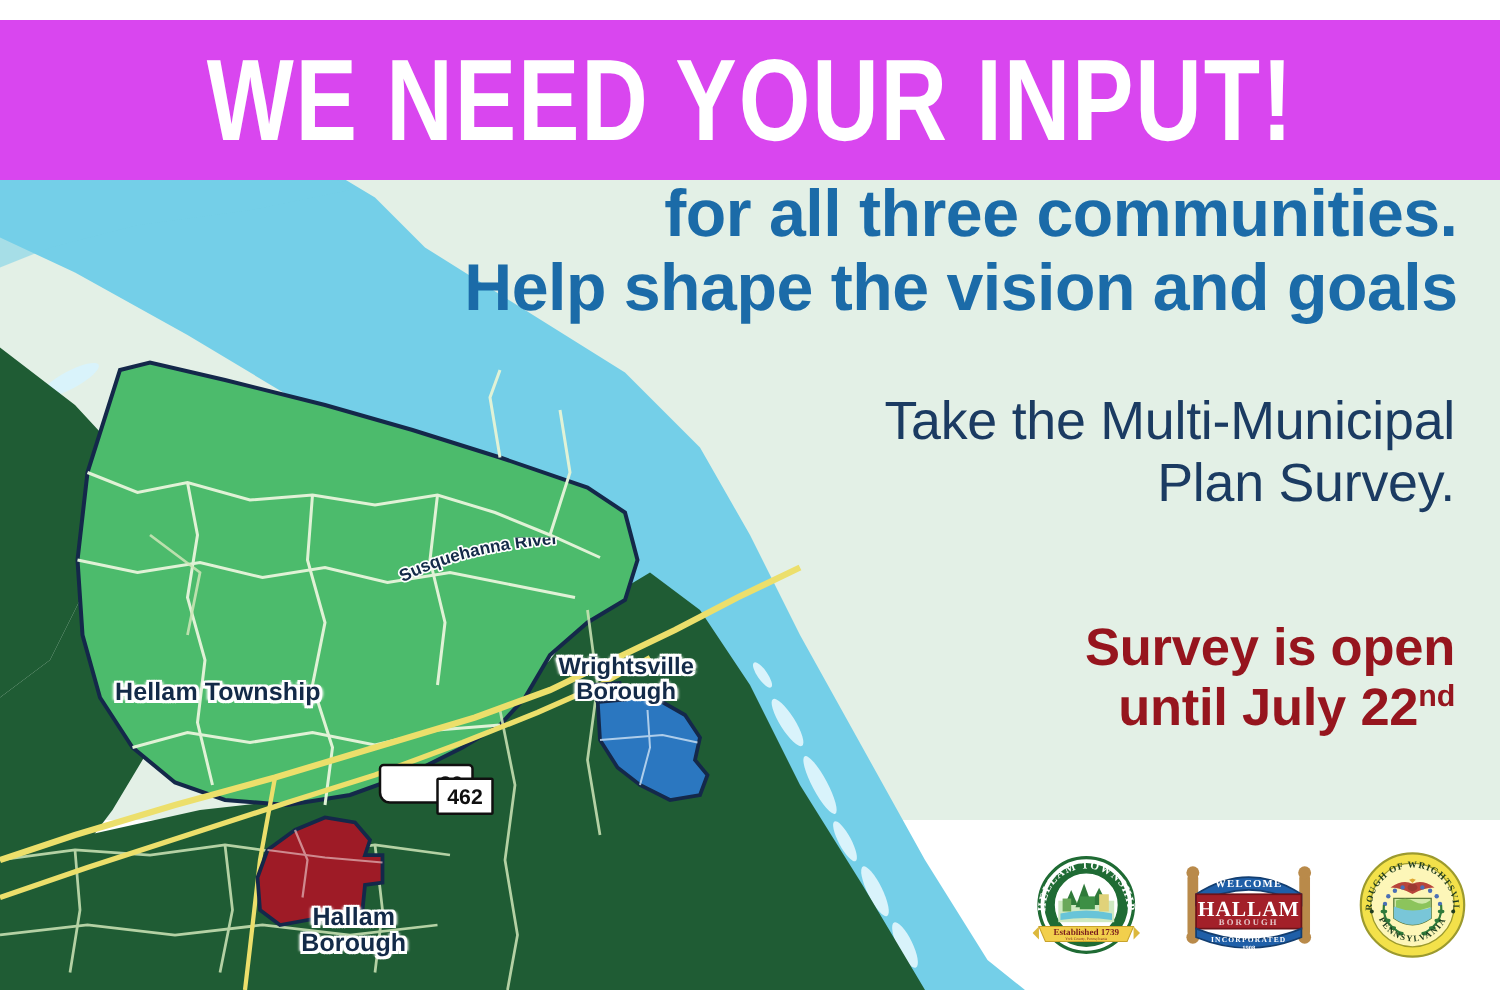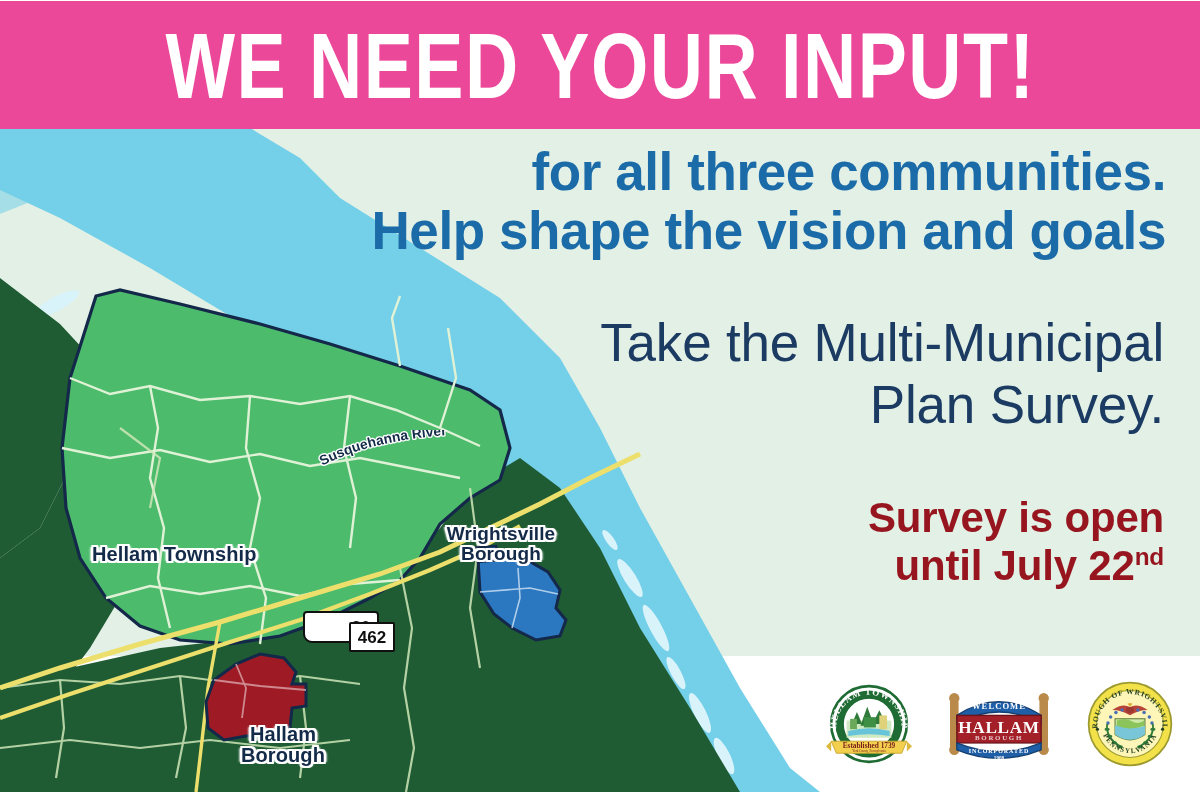--- a/index.html
+++ b/index.html
@@ -83,22 +83,22 @@
     border-radius:4px 4px 9px 9px;
     padding-left:40px;
   }
   #shield-462{
     left:349px;top:494px;width:42px;height:26px;font-size:17px;
     border-radius:2px;
   }
 
   
   .header{
-    position:absolute;left:0;top:1px;width:1200px;height:128px;
-    background:#ec4899;
+    position:absolute;left:0;top:16px;width:1200px;height:128px;
+    background:#d946ef;
     display:flex;align-items:center;justify-content:center;
   }
   .header h1{
     margin:0;
     color:#ffffff;
     font-size:76px;
     font-weight:bold;
     letter-spacing:1.5px;
     font-family:"Liberation Sans", sans-serif;
     transform:scaleY(1.22) scaleX(0.97);
@@ -113,21 +113,21 @@
     color:#1b6ba8;
     font-size:53px;
     font-weight:bold;
     line-height:1.12;
     letter-spacing:-0.4px;
   }
   .take-survey{
     position:absolute;right:36px;top:312px;width:620px;
     text-align:right;
     color:#1b3b62;
-    font-size:53px;
+    font-size:43px;
     font-weight:normal;
     line-height:1.17;
     letter-spacing:-0.2px;
   }
   .deadline{
     position:absolute;right:36px;top:494px;width:620px;
     text-align:right;
     color:#96151e;
     font-size:42px;
     font-weight:bold;

